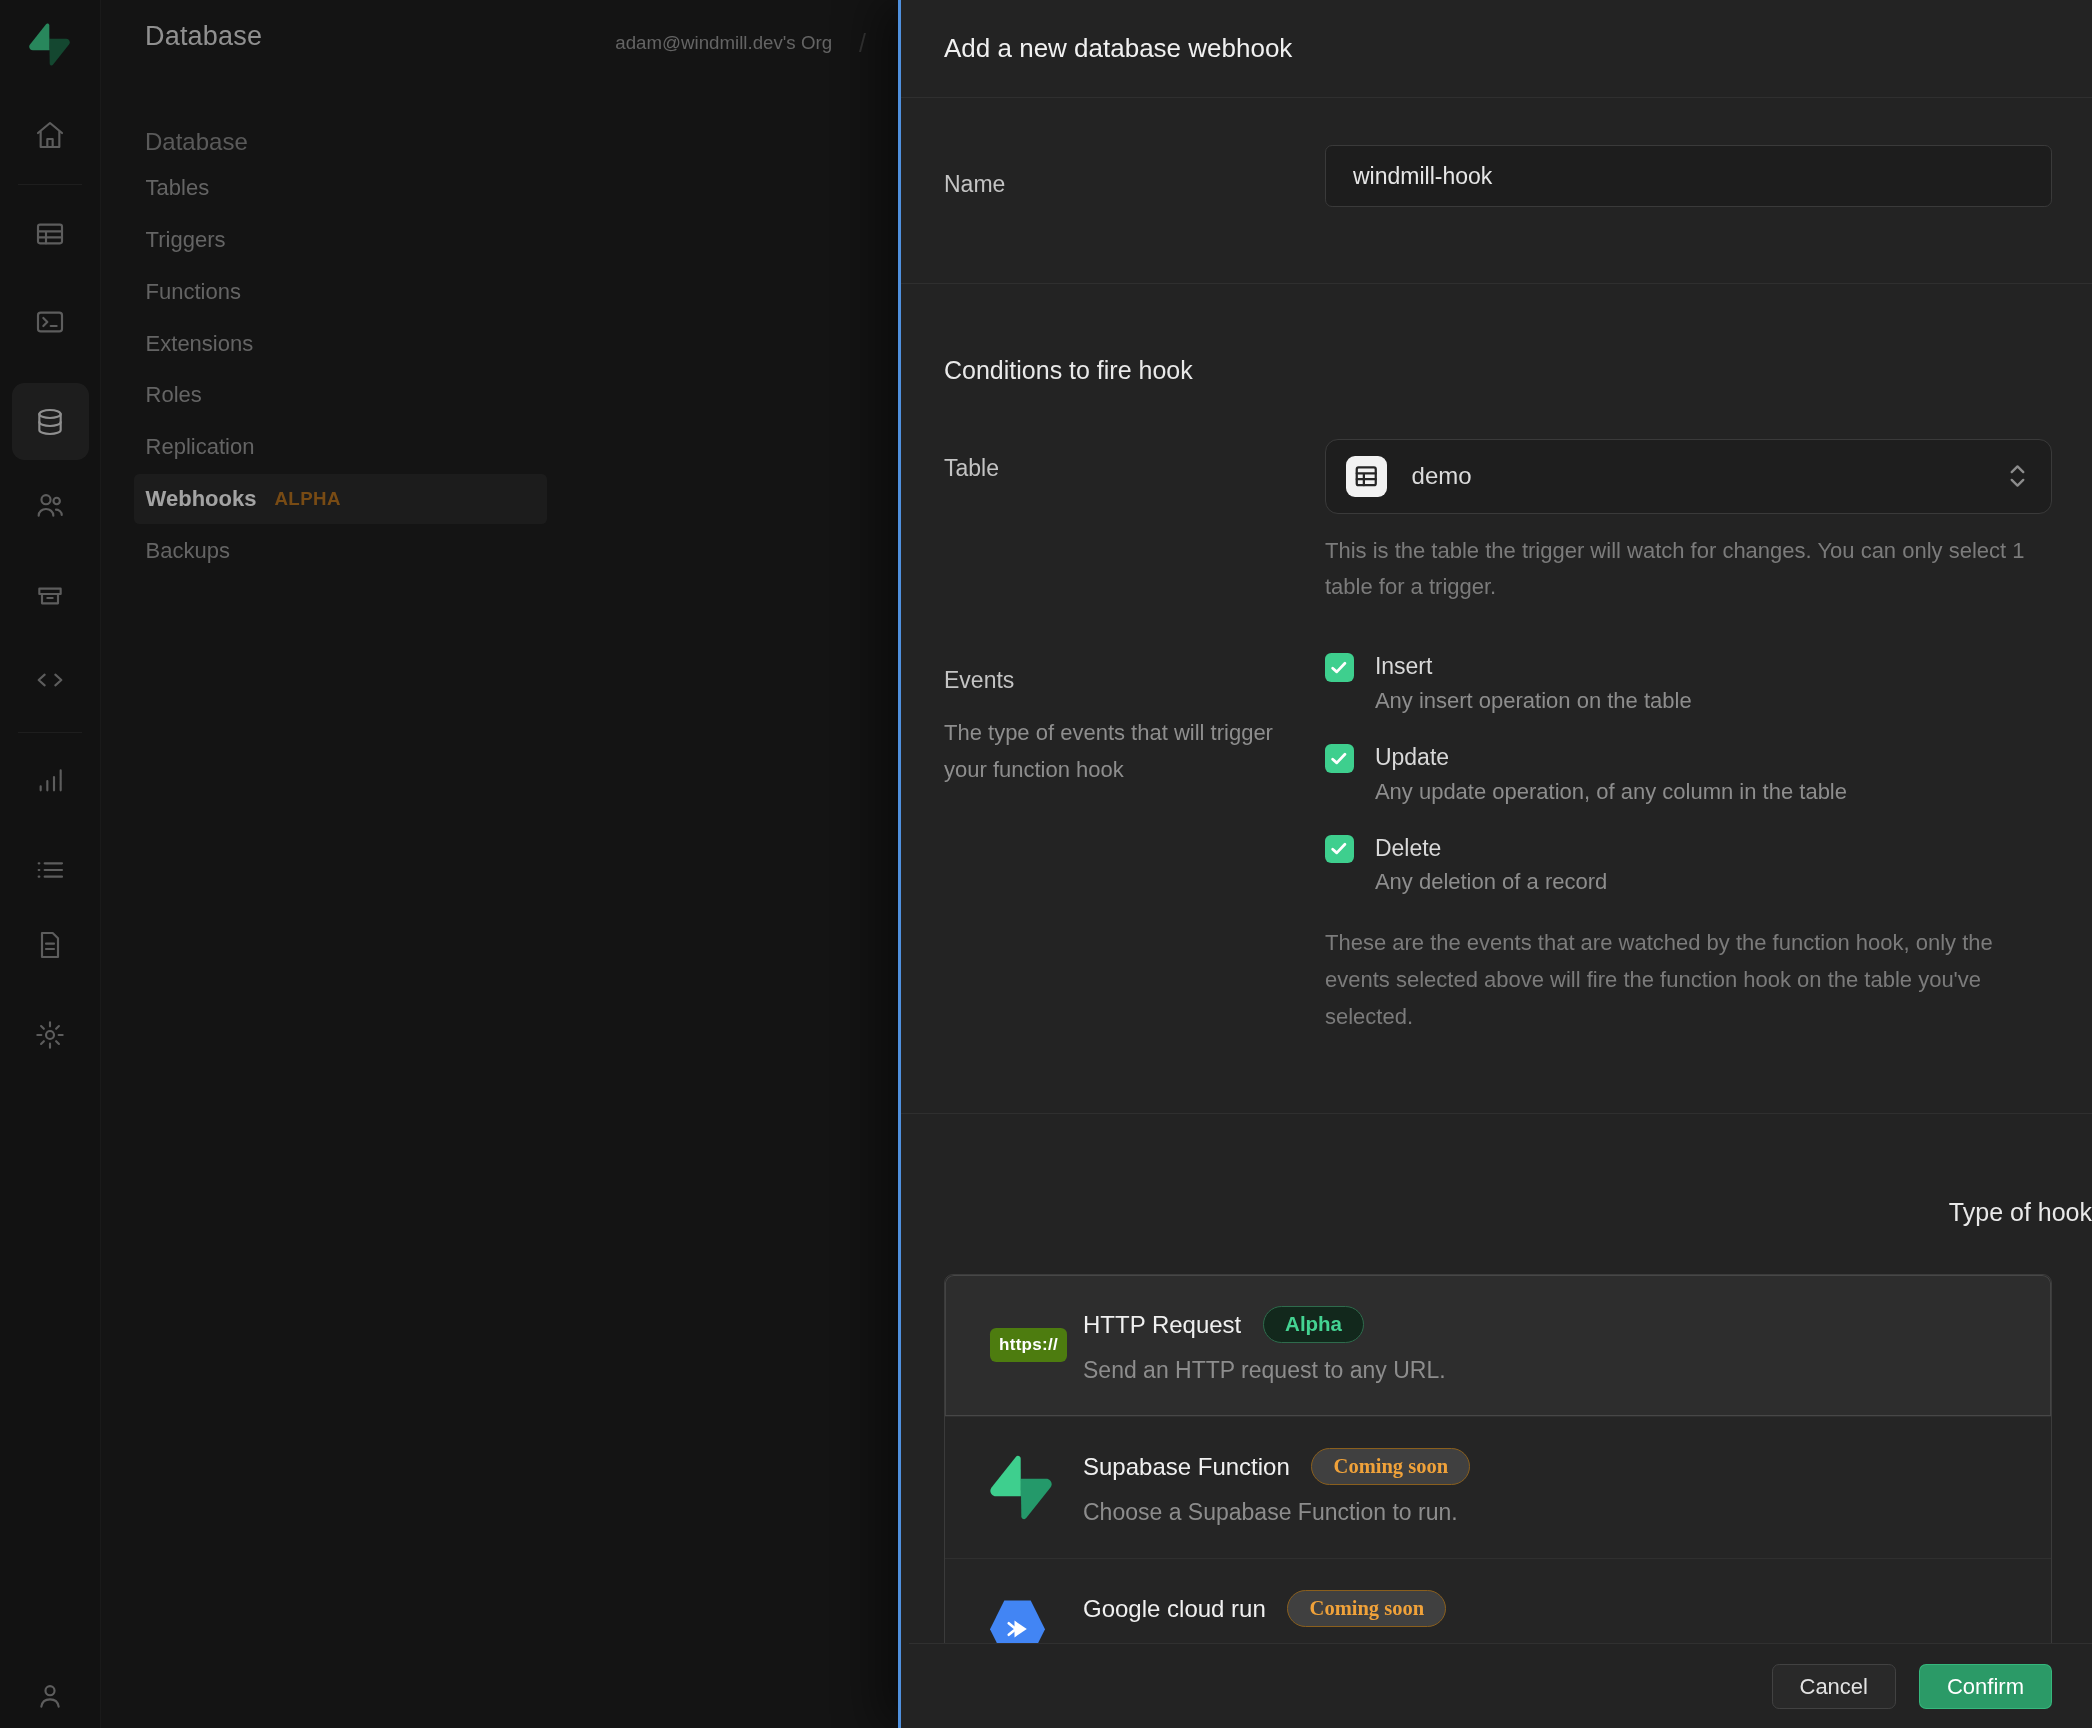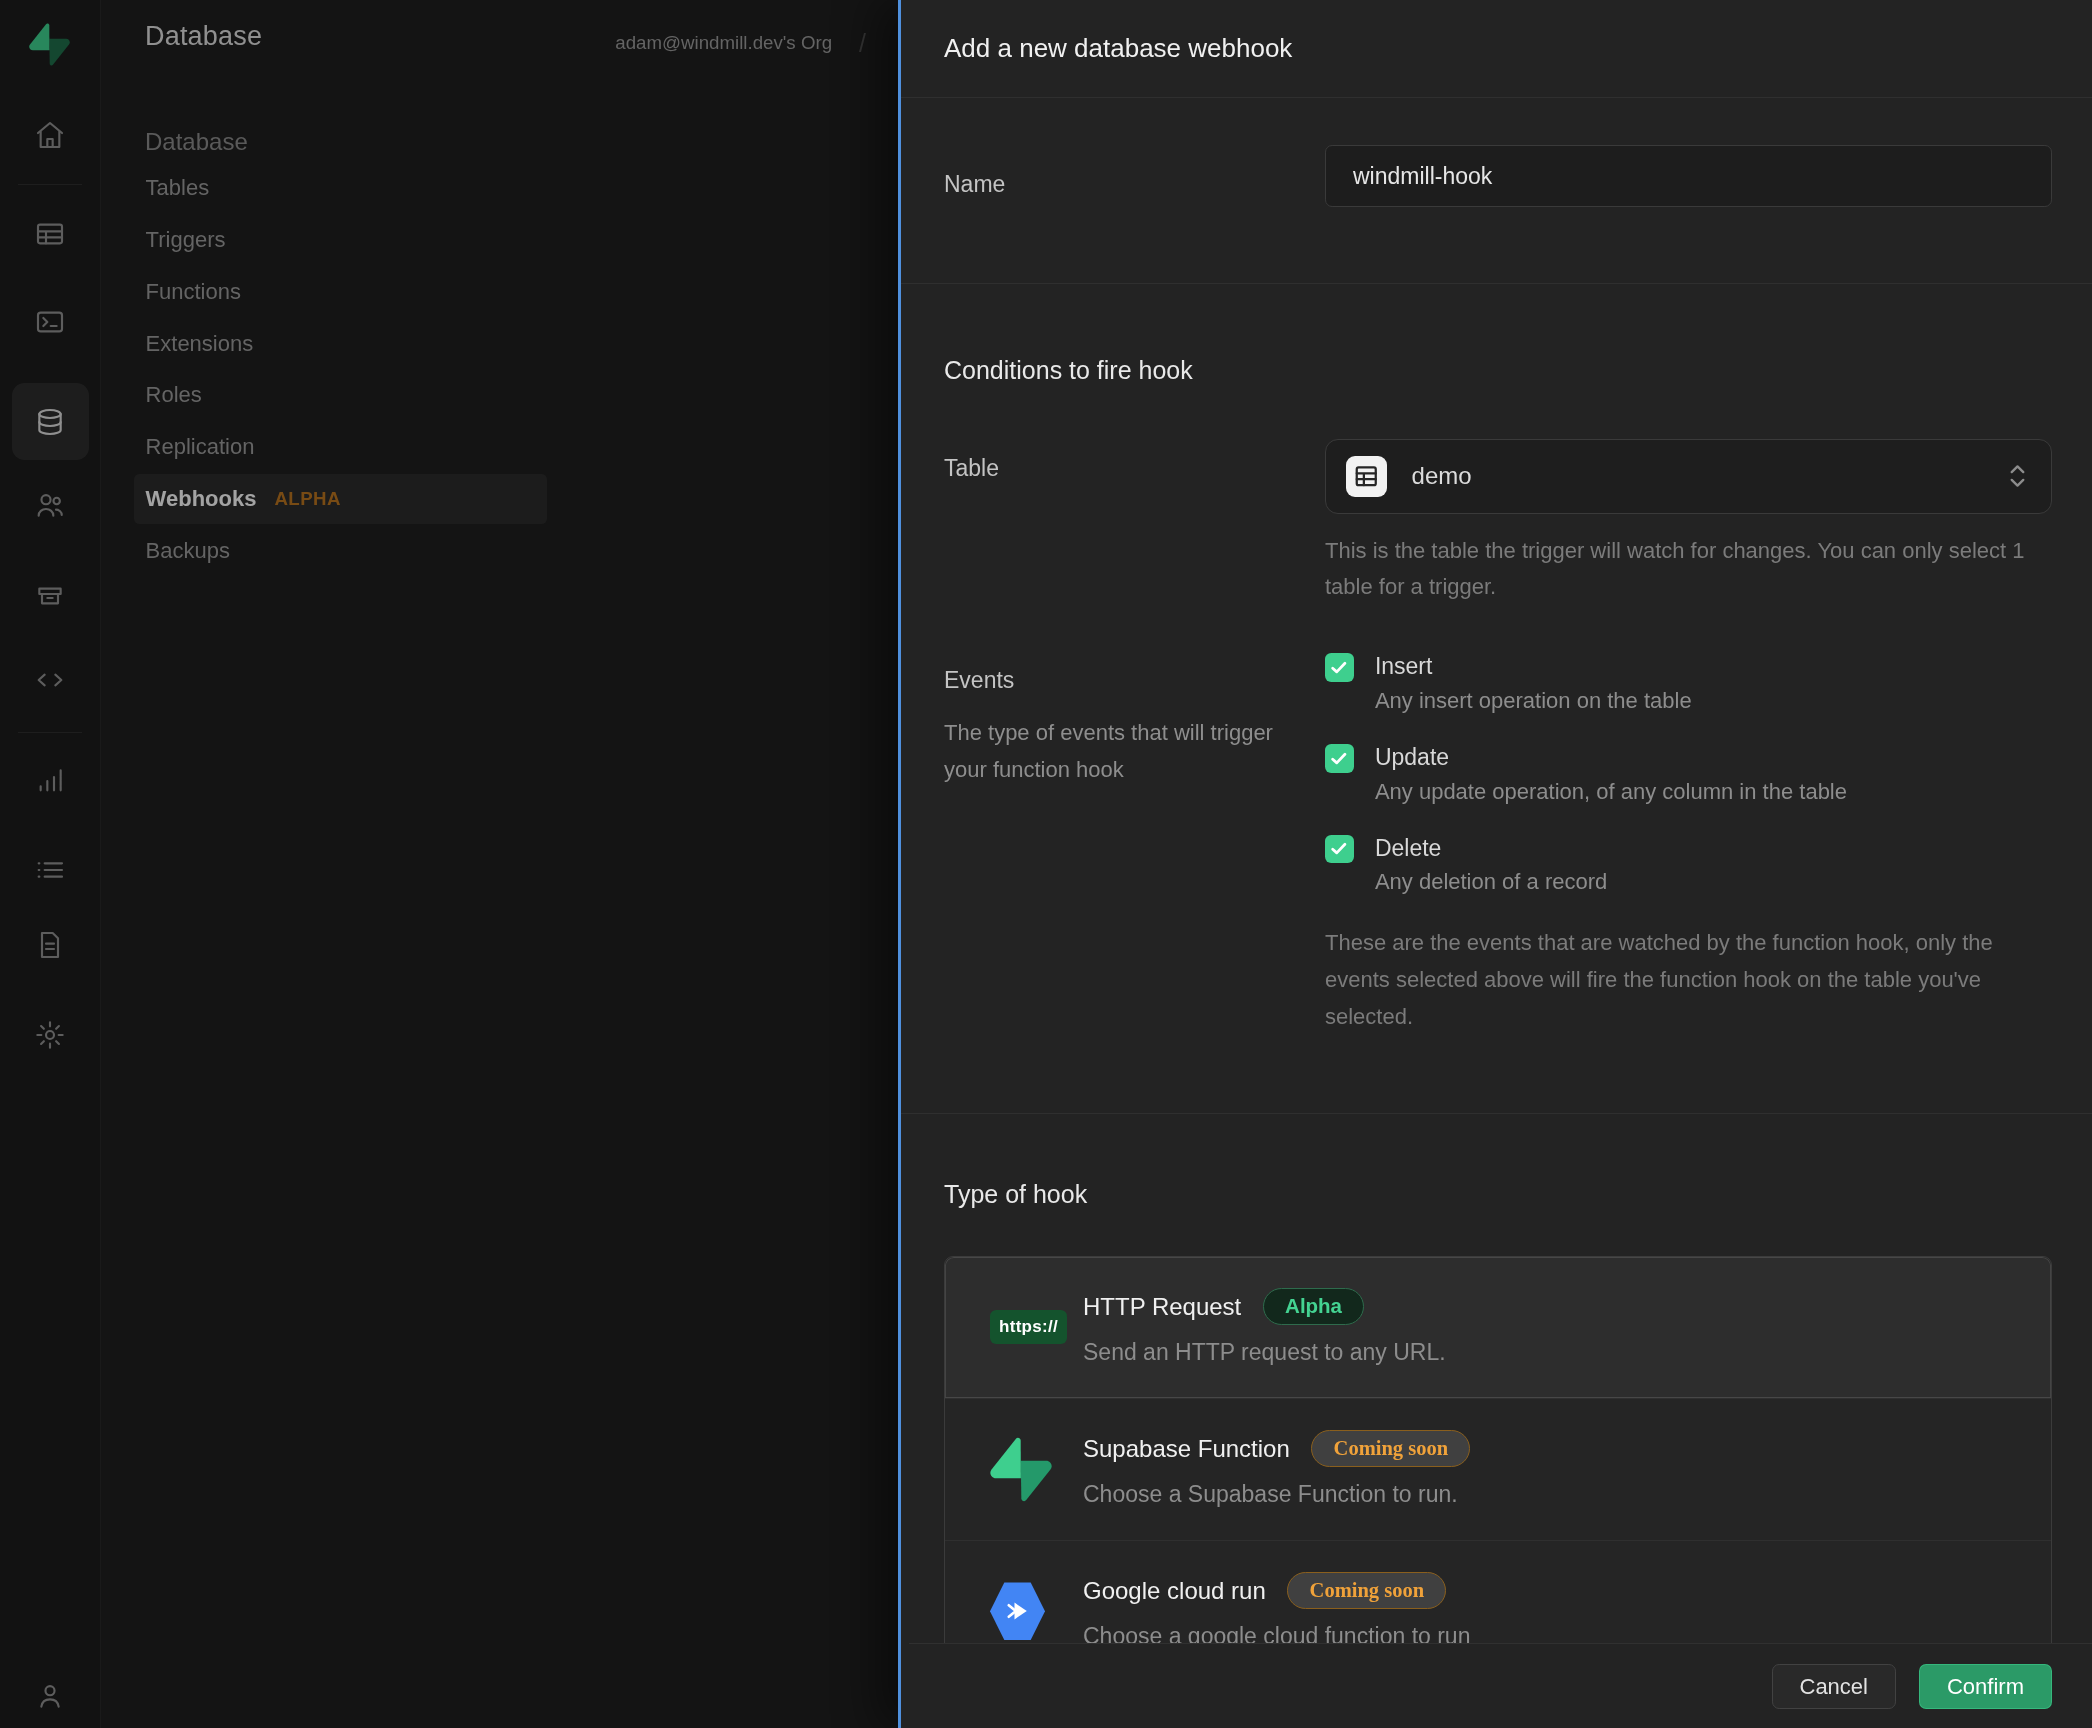--- a/index.html
+++ b/index.html
@@ -32,21 +32,21 @@
   
   .panel{position:absolute;top:0;right:0;bottom:0;left:898px;background:#232323;border-left:3.6px solid #4f90dd;z-index:10;box-shadow:-21.4px 0 43px rgba(0,0,0,.45);}
   .panel-header{height:98px;display:flex;align-items:center;padding-left:43px;border-bottom:0.9px solid #2f2f2f;box-sizing:border-box;}
   .panel-title{font-size:26px;color:#f0f0f0;}
   .panel-body{position:absolute;top:98px;bottom:86px;left:0;right:0;overflow:hidden;}
   .hr{height:0.9px;background:#2f2f2f;}
   .hr1{margin-top:76px;}
   .hr2{margin-top:78px;}
   .section-heading{margin:0 0 0 43px;font-size:25px;color:#e9e9e9;line-height:32px;}
   .h-conditions{margin-top:70px;}
-  .h-hooktype{margin-top:64px;}
+  .h-hooktype{margin-top:82px;text-align:right;}
 
   .form-row{display:flex;margin:0 40px 0 43px;}
   .name-row{margin-top:47px;align-items:center;}
   .table-row{margin-top:53px;align-items:flex-start;}
   .events-row{margin-top:46px;align-items:flex-start;}
   .f-label{width:381px;flex:0 0 381px;font-size:23px;color:#c4c4c4;margin-top:16px;}
   .f-control{flex:1;min-width:0;}
   .label-help{margin-top:19.6px;font-size:22px;line-height:37px;color:#8e8e8e;width:348px;}
 
   .text-input{width:100%;height:62px;box-sizing:border-box;background:#1d1d1d;border:0.9px solid #3a3a3a;border-radius:7.1px;color:#e6e6e6;font-size:23px;padding:0 27px;outline:none;font-family:"Liberation Sans",sans-serif;}
@@ -72,21 +72,21 @@
   .option.selected{background:#2d2d2d;box-shadow:inset 0 0 0 0.9px #474747;border-radius:9px 9px 0 0;}
   .opt-icon{width:93px;flex:0 0 93px;display:flex;align-items:center;}
   .opt-text{flex:1;}
   .opt-title-row{display:flex;align-items:center;}
   .opt-title{font-size:24px;color:#f0f0f0;}
   .opt-desc{margin-top:14.3px;font-size:23px;color:#8d8d8d;}
   .pill{margin-left:21.4px;border-radius:890px;font-weight:bold;font-size:20.5px;padding:7.1px 21.4px;line-height:1;}
   .pill-alpha{background:#12281c;border:1.8px solid #2e6b4c;color:#44d392;}
   .pill-soon{background:#404040;border:1.8px solid #8a5f1d;color:#f0a23a;font-family:Liberation Serif, serif;}
 
-  .https-badge{background:#14532d;color:#fff;font-weight:bold;font-size:17px;border-radius:6.2px;padding:7.1px 9px;letter-spacing:0.3px;text-align:center;}
+  .https-badge{background:#4d7c0f;color:#fff;font-weight:bold;font-size:17px;border-radius:6.2px;padding:7.1px 9px;letter-spacing:0.3px;text-align:center;}
   .gcr-hex{position:relative;width:55px;height:61px;background:#4285f4;clip-path:polygon(26% 3%,74% 3%,100% 50%,74% 97%,26% 97%,0% 50%);}
   .gcr-hex svg{position:absolute;left:11.6px;top:15px;width:32px;height:30px;}
 
   .panel-footer{position:absolute;left:8px;right:0;bottom:0;height:86px;background:#232323;border-top:0.9px solid #303030;display:flex;align-items:center;justify-content:flex-end;gap:23px;padding-right:40px;box-sizing:border-box;}
   .btn{height:45px;border-radius:7.1px;font-size:22px;display:flex;align-items:center;padding:0 27px;cursor:pointer;box-sizing:border-box;font-family:"Liberation Sans",sans-serif;}
   .btn-cancel{background:#292929;border:0.9px solid #424242;color:#e2e2e2;}
   .btn-confirm{background:#2b9a67;border:0.9px solid rgba(62,207,142,.55);color:#ffffff;}
 </style>
 </head>
 <body>

